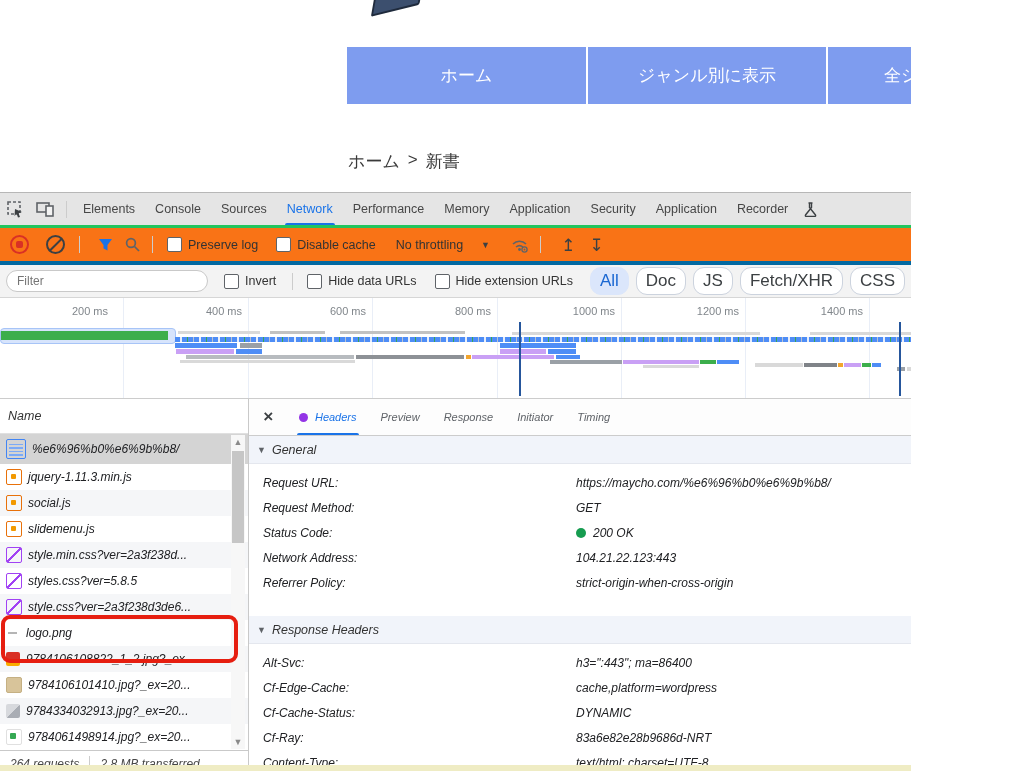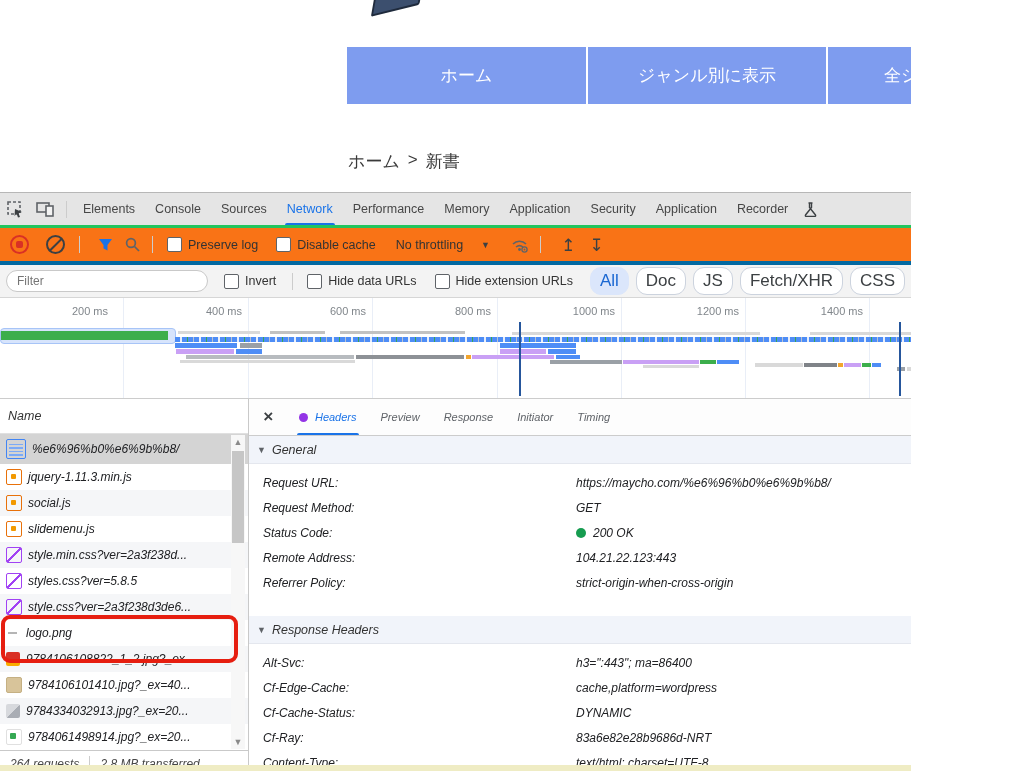--- a/index.html
+++ b/index.html
@@ -399,21 +399,21 @@
             <div class="req-row" data-v-icon="none">
             <span class="req-icon"></span>
             <span>logo.png</span>
           </div>
             <div class="req-row" data-v-icon="img-red" data-v-stripe="true">
             <span class="req-icon"></span>
             <span>9784106108822_1_2.jpg?_ex...</span>
           </div>
             <div class="req-row" data-v-icon="img-tan">
             <span class="req-icon"></span>
-            <span>9784106101410.jpg?_ex=40...</span>
+            <span>9784106101410.jpg?_ex=20...</span>
           </div>
             <div class="req-row" data-v-icon="img-gray" data-v-stripe="true">
             <span class="req-icon"></span>
             <span>9784334032913.jpg?_ex=20...</span>
           </div>
             <div class="req-row" data-v-icon="img-green">
             <span class="req-icon"></span>
             <span>9784061498914.jpg?_ex=20...</span>
           </div>
           </div>
@@ -472,21 +472,21 @@
             <span class="kv-key">Request Method:</span>
 
             <span class="kv-val">GET</span>
           </div>
             <div class="kv-row" data-v-dot="true">
             <span class="kv-key">Status Code:</span>
             <span class="kv-dot"></span>
             <span class="kv-val">200 OK</span>
           </div>
             <div class="kv-row">
-            <span class="kv-key">Remote Address:</span>
+            <span class="kv-key">Network Address:</span>
 
             <span class="kv-val">104.21.22.123:443</span>
           </div>
             <div class="kv-row">
             <span class="kv-key">Referrer Policy:</span>
 
             <span class="kv-val">strict-origin-when-cross-origin</span>
           </div>
           </div>
 

